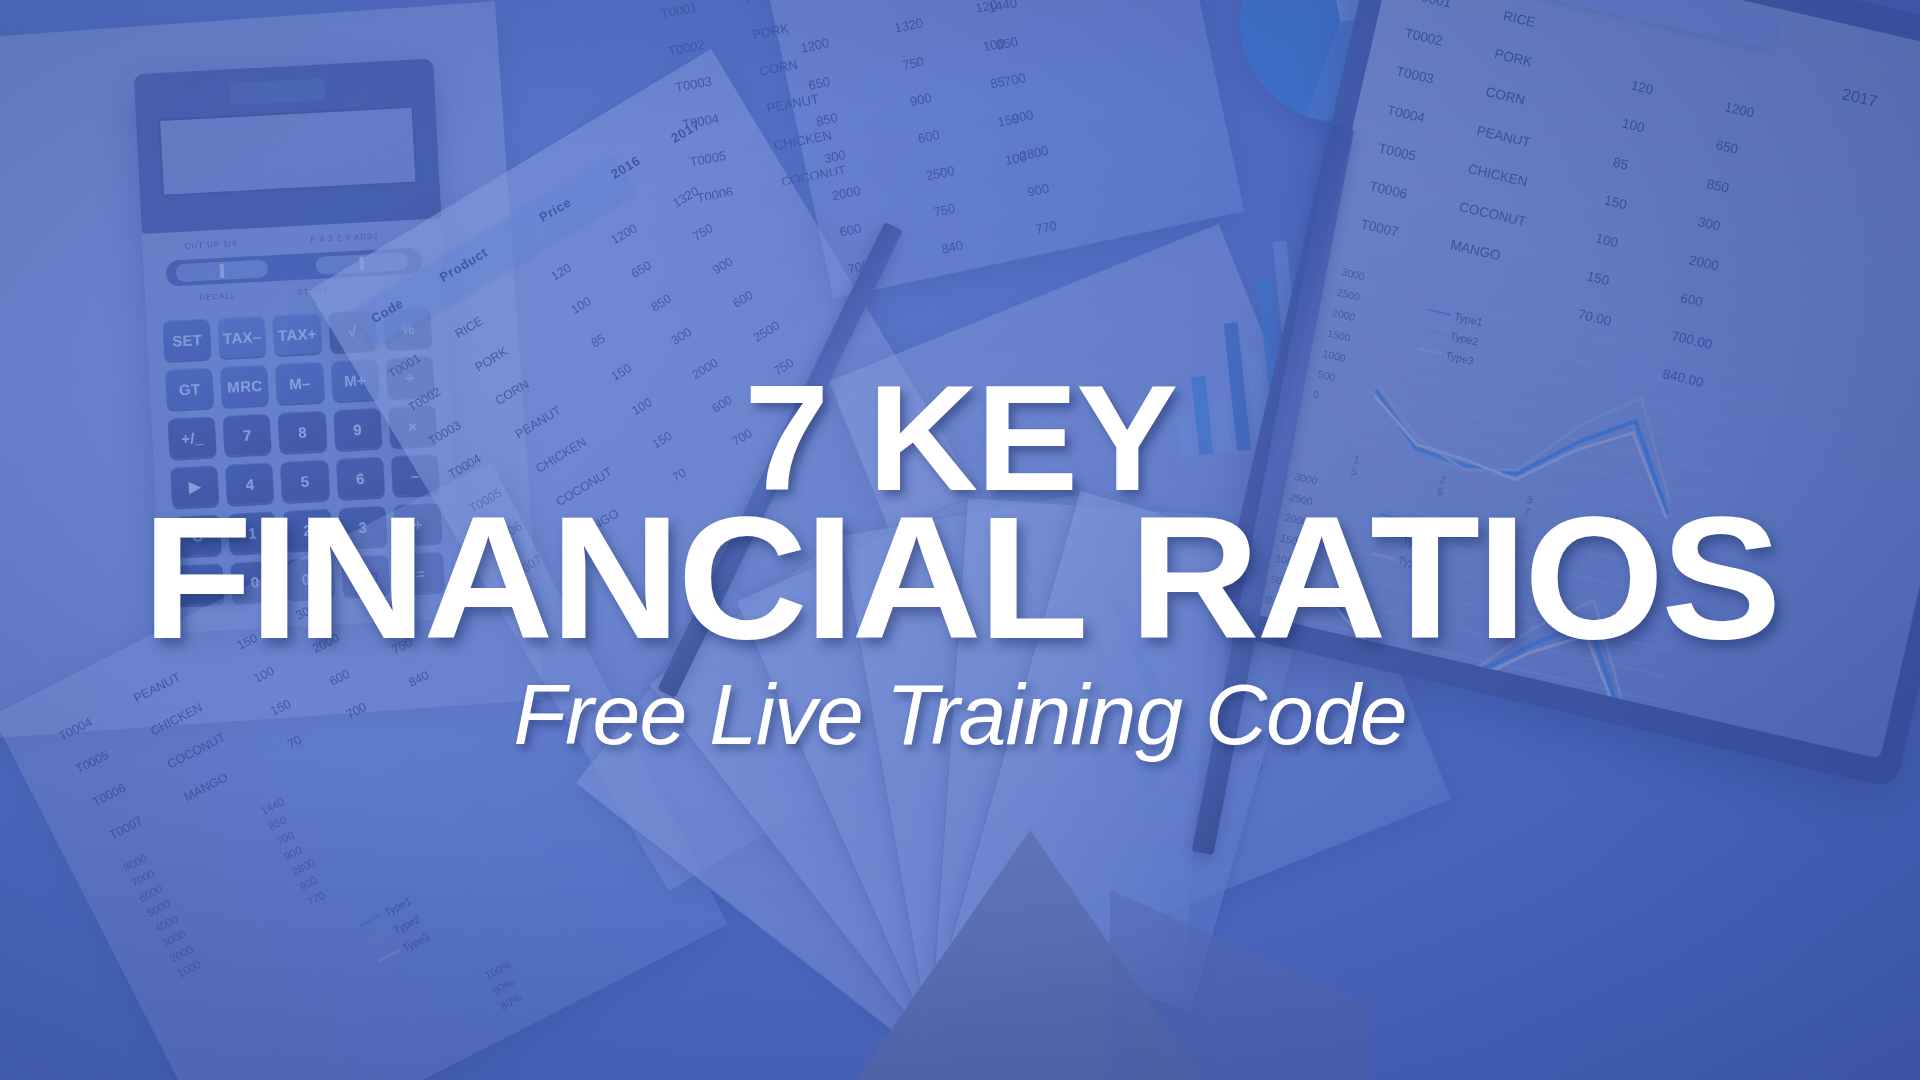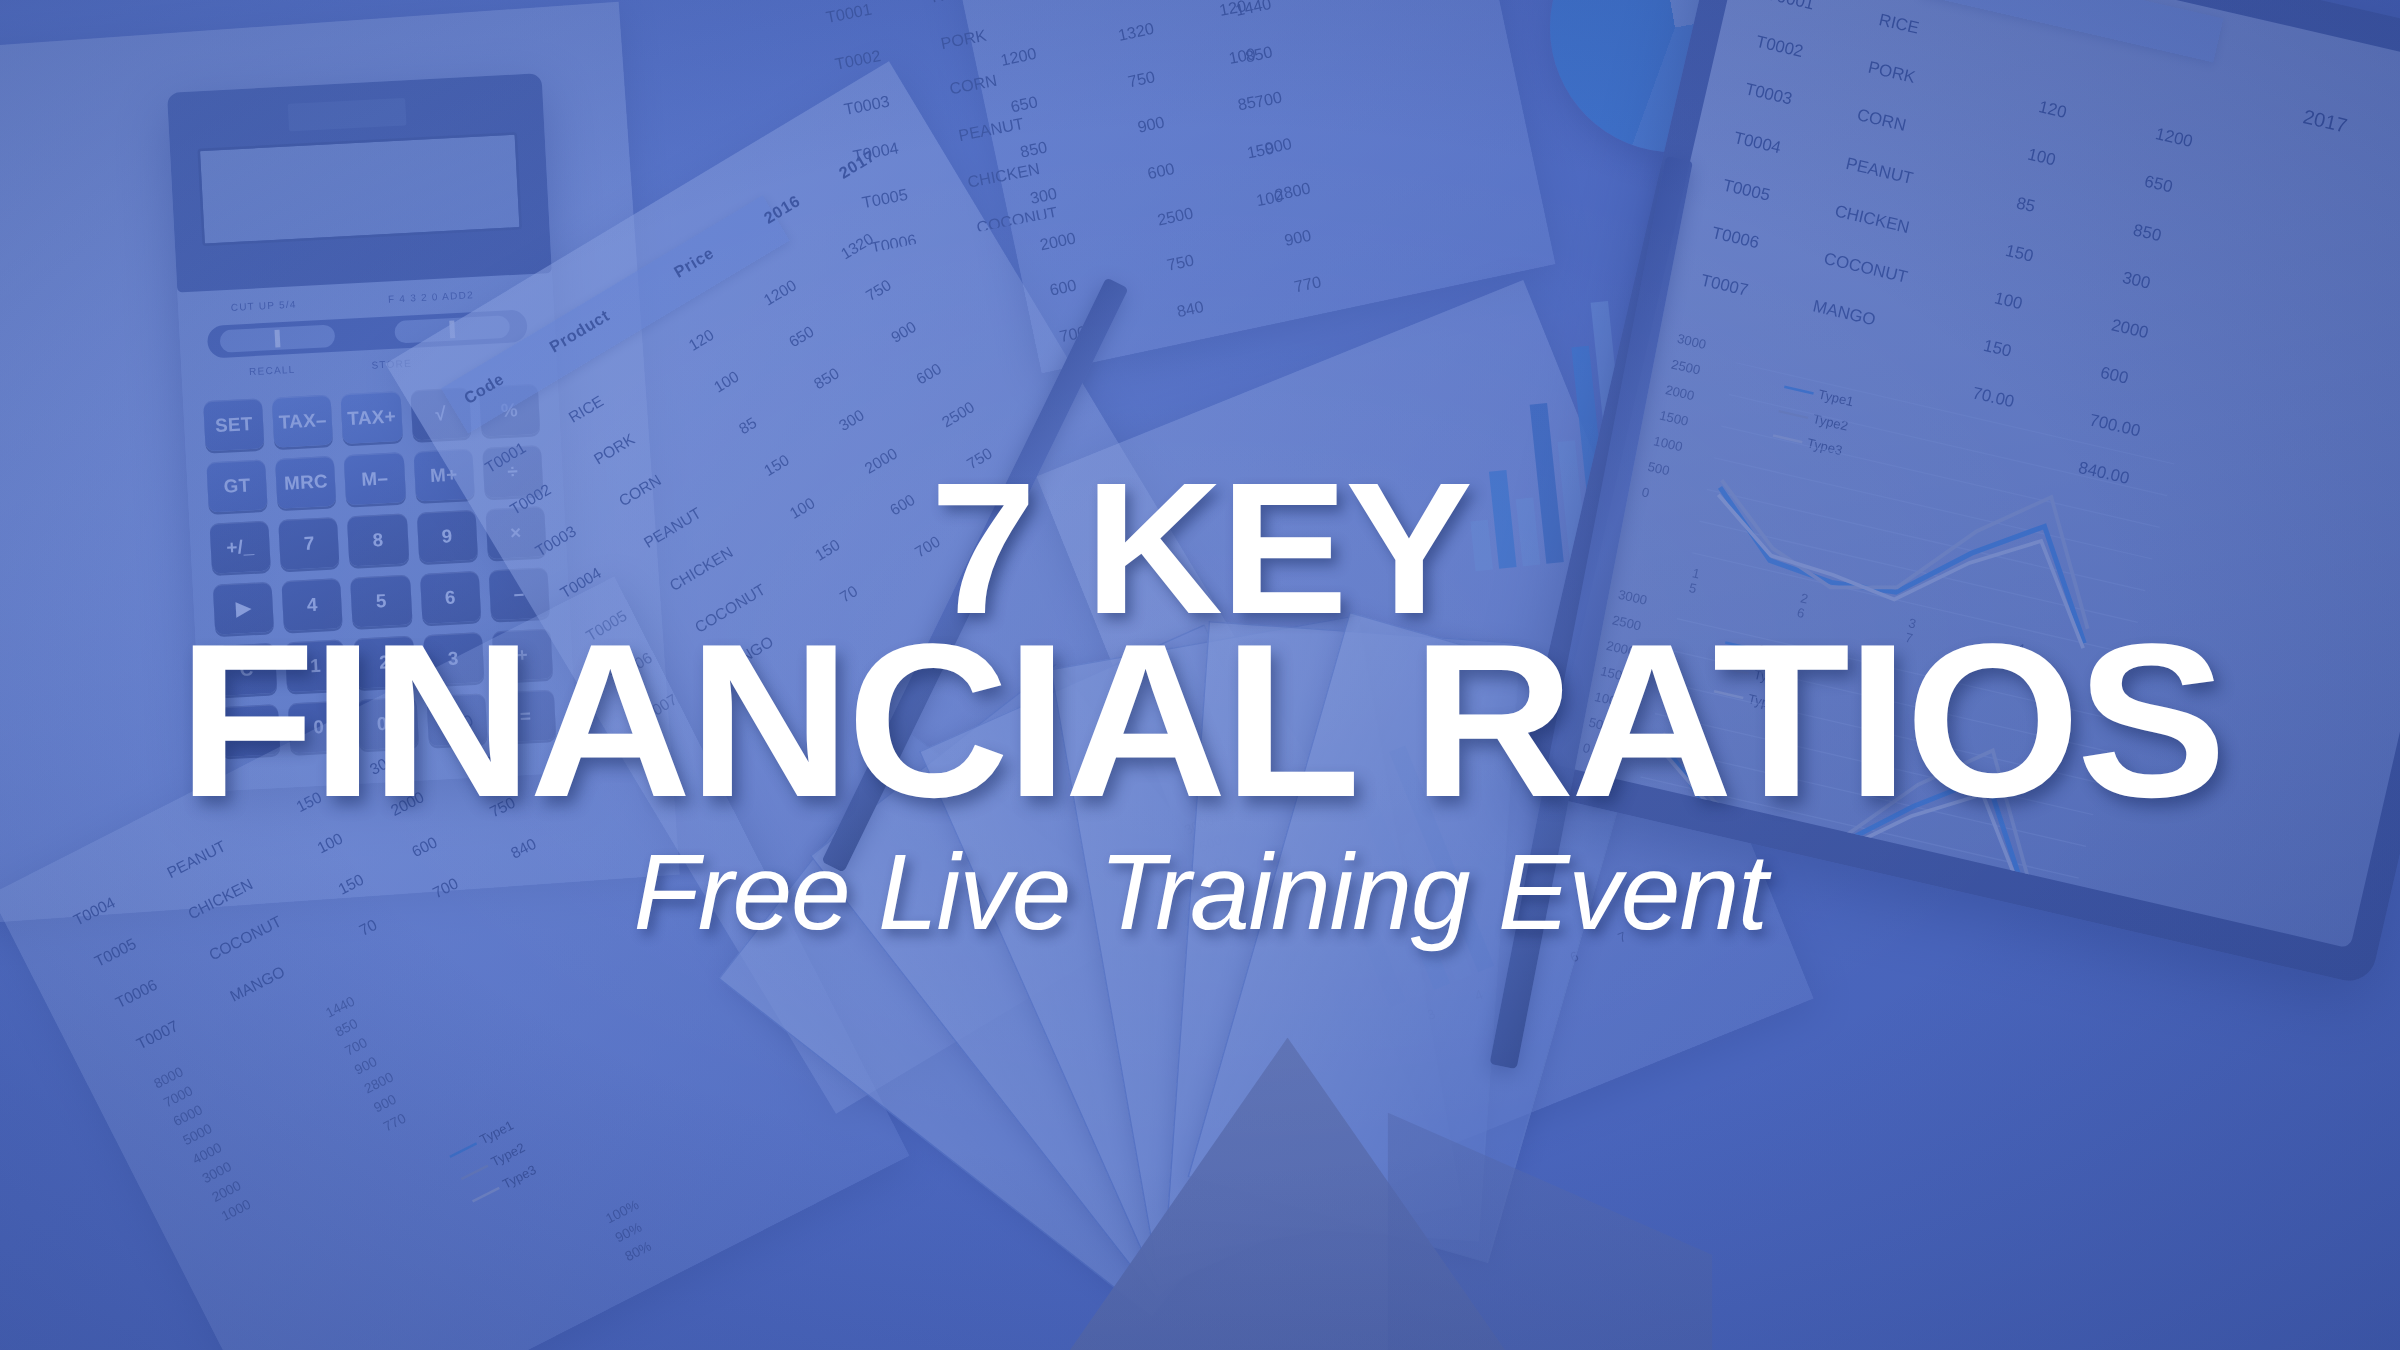--- a/index.html
+++ b/index.html
@@ -774,17 +774,17 @@
   <div id="tri"></div>
   <div id="tri2"></div>
 
   <div id="overlay"></div>
   <div class="bg-layer bg-vign"></div>
 
   <div id="headline">
     <div class="headline-shift">
       <div class="t-line1">7 KEY</div>
       <div class="t-line2">FINANCIAL RATIOS</div>
-      <div class="t-sub">Free Live Training Event</div>
+      <div class="t-sub">Free Live Training Code</div>
     </div>
   </div>
 
 </div>
 
 </body></html>

